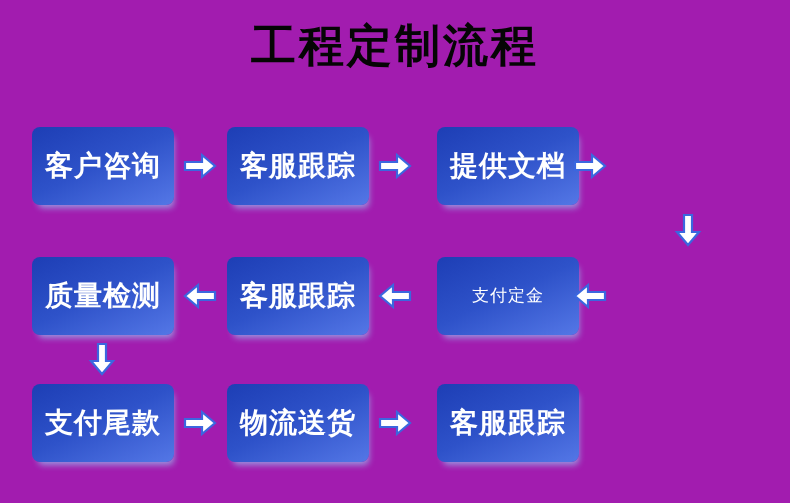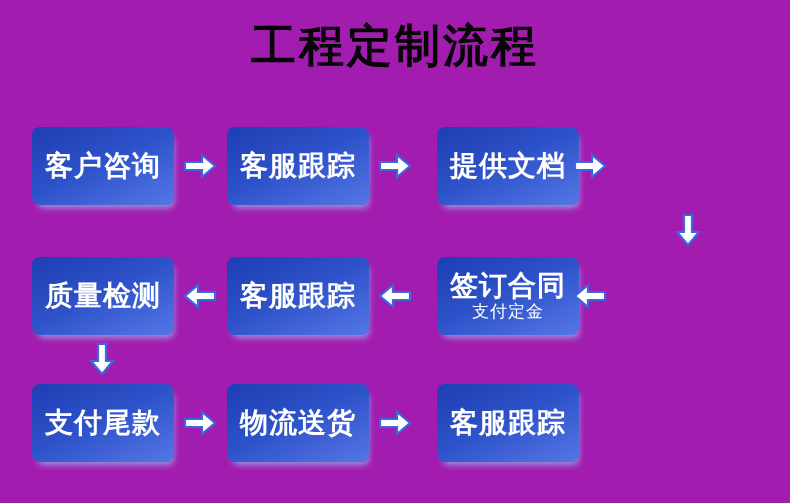--- a/index.html
+++ b/index.html
@@ -97,21 +97,20 @@
     <span class="box-label">客户咨询</span>
   </div>
   <div class="box r1 c2">
     <span class="box-label">客服跟踪</span>
   </div>
   <div class="box r1 c3">
     <span class="box-label">提供文档</span>
   </div>
 
   <div class="box r2 c3">
-    <span class="box-label">签订合同</span>
     <span class="box-sublabel">支付定金</span>
   </div>
   <div class="box r2 c2">
     <span class="box-label">客服跟踪</span>
   </div>
   <div class="box r2 c1">
     <span class="box-label">质量检测</span>
   </div>
 
   <div class="box r3 c1">

